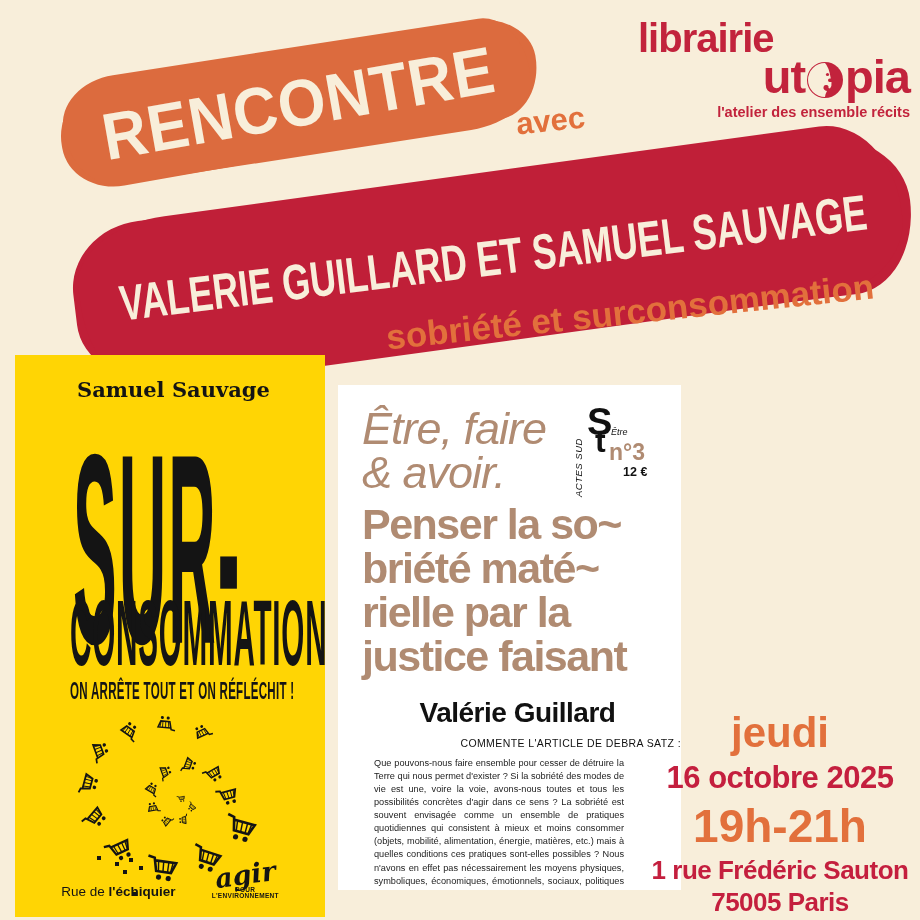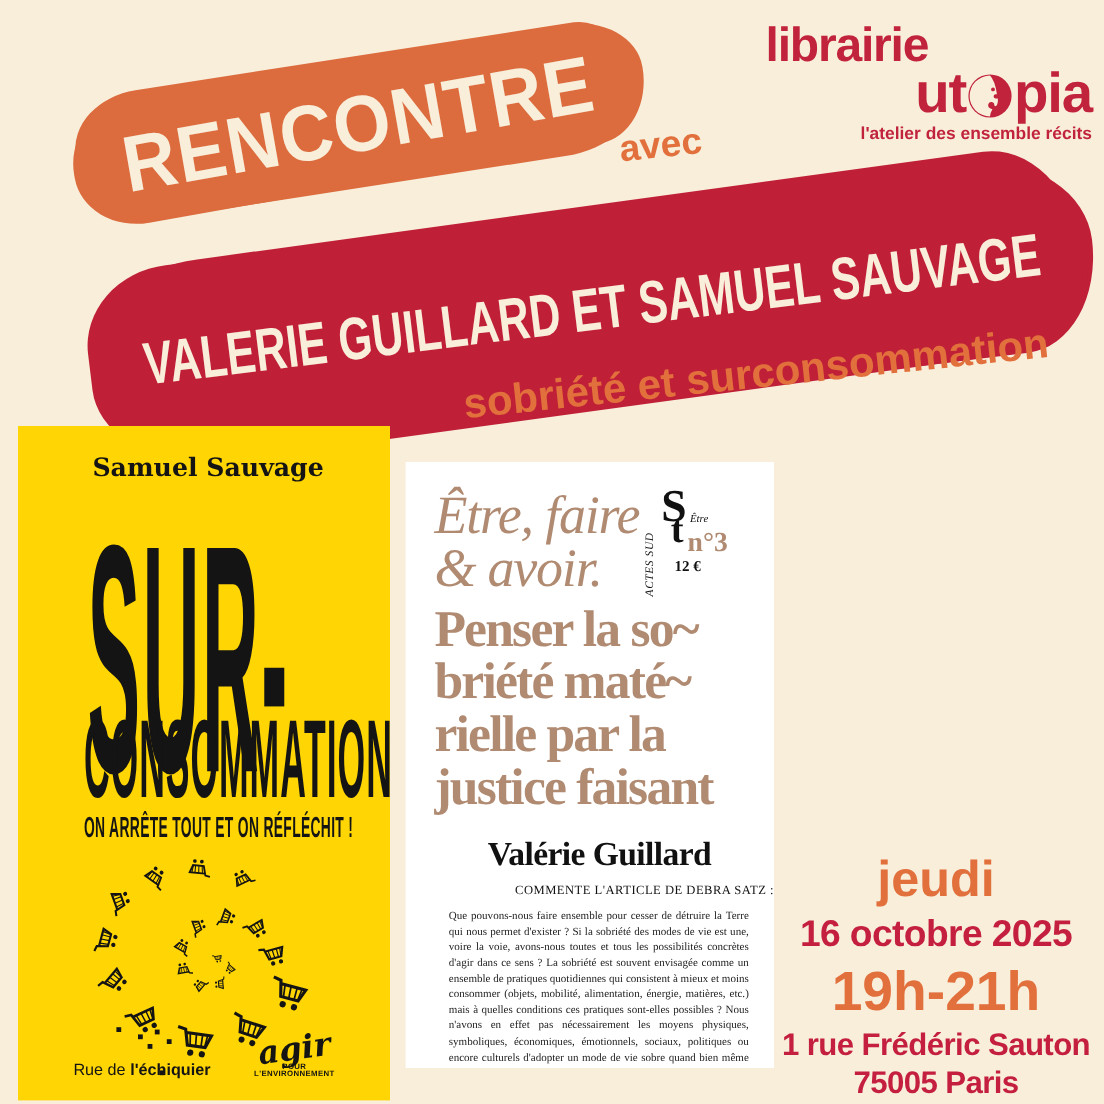--- a/index.html
+++ b/index.html
@@ -69,34 +69,34 @@
                    justify-content:space-around; align-items:flex-end; padding:0 28px; }
   .pub-left { font-size:13.5px; position:relative; padding-top:16px; }
   .pub-left b { font-weight:bold; }
   .pub-left svg { position:absolute; left:34px; top:-14px; }
   .pub-right { text-align:center; line-height:0.9; }
   .pub-right .agir { font-family:"DejaVu Serif", serif; font-style:italic; font-weight:bold;
                      font-size:27px; transform:rotate(-8deg); display:inline-block; }
   .pub-right .tiny { font-size:6.5px; font-weight:bold; letter-spacing:0.3px; }
 
   
-  .book-white { position:absolute; left:338px; top:385px; width:307px; height:505px;
-                background:#FFFFFF; font-family:Liberation Serif, serif; overflow:hidden; }
+  .book-white { position:absolute; left:338px; top:385px; width:343px; height:505px;
+                background:#FFFFFF; font-family:Liberation Sans, sans-serif; overflow:hidden; }
   .bw-title-italic { position:absolute; left:24px; top:22px; color:#B08B72; font-style:italic;
                      font-size:45px; line-height:0.98; letter-spacing:-1px; }
   .bw-title-bold { position:absolute; left:24px; top:118px; color:#B08B72; font-weight:bold;
                    font-size:43px; line-height:1.02; letter-spacing:-1.5px; }
   .bw-series { position:absolute; right:30px; top:18px; width:92px; height:95px; color:#111; }
   .bw-series .big-s { position:absolute; left:28px; top:0; font-weight:bold; font-size:38px; line-height:1; }
   .bw-series .big-t { position:absolute; left:36px; top:22px; font-weight:bold; font-size:32px; line-height:1; }
   .bw-series .vert  { position:absolute; left:14px; top:10px; font-style:italic; font-size:9.5px;
                       writing-mode:vertical-rl; transform:rotate(180deg); letter-spacing:0.5px; height:84px; }
   .bw-series .tiny-etre { position:absolute; left:52px; top:24px; font-style:italic; font-size:9px; }
   .bw-series .num   { position:absolute; left:50px; top:36px; color:#B08B72; font-weight:bold; font-size:23px; }
-  .bw-series .price { position:absolute; left:39px; top:62px; font-weight:bold; font-size:12.5px; }
+  .bw-series .price { position:absolute; left:64px; top:62px; font-weight:bold; font-size:12.5px; }
   .bw-author { position:absolute; left:0; top:312px; width:100%; text-align:center; color:#111;
                font-weight:bold; font-size:28px; letter-spacing:-0.5px;padding-left:16px; }
   .bw-kicker { position:absolute; left:0; top:352px; width:100%; text-align:right; color:#111;
                font-size:10.5px; letter-spacing:0.4px; }
   .bw-body { position:absolute; left:36px; top:372px; width:250px; color:#222;
              font-size:9.2px; line-height:1.42; text-align:justify; }
 
   
   .event { position:absolute; left:640px; top:712px; width:280px; text-align:center; line-height:1; }
   .ev-day  { color:#E2703C; font-weight:bold; font-size:42px; margin-bottom:8px; }

